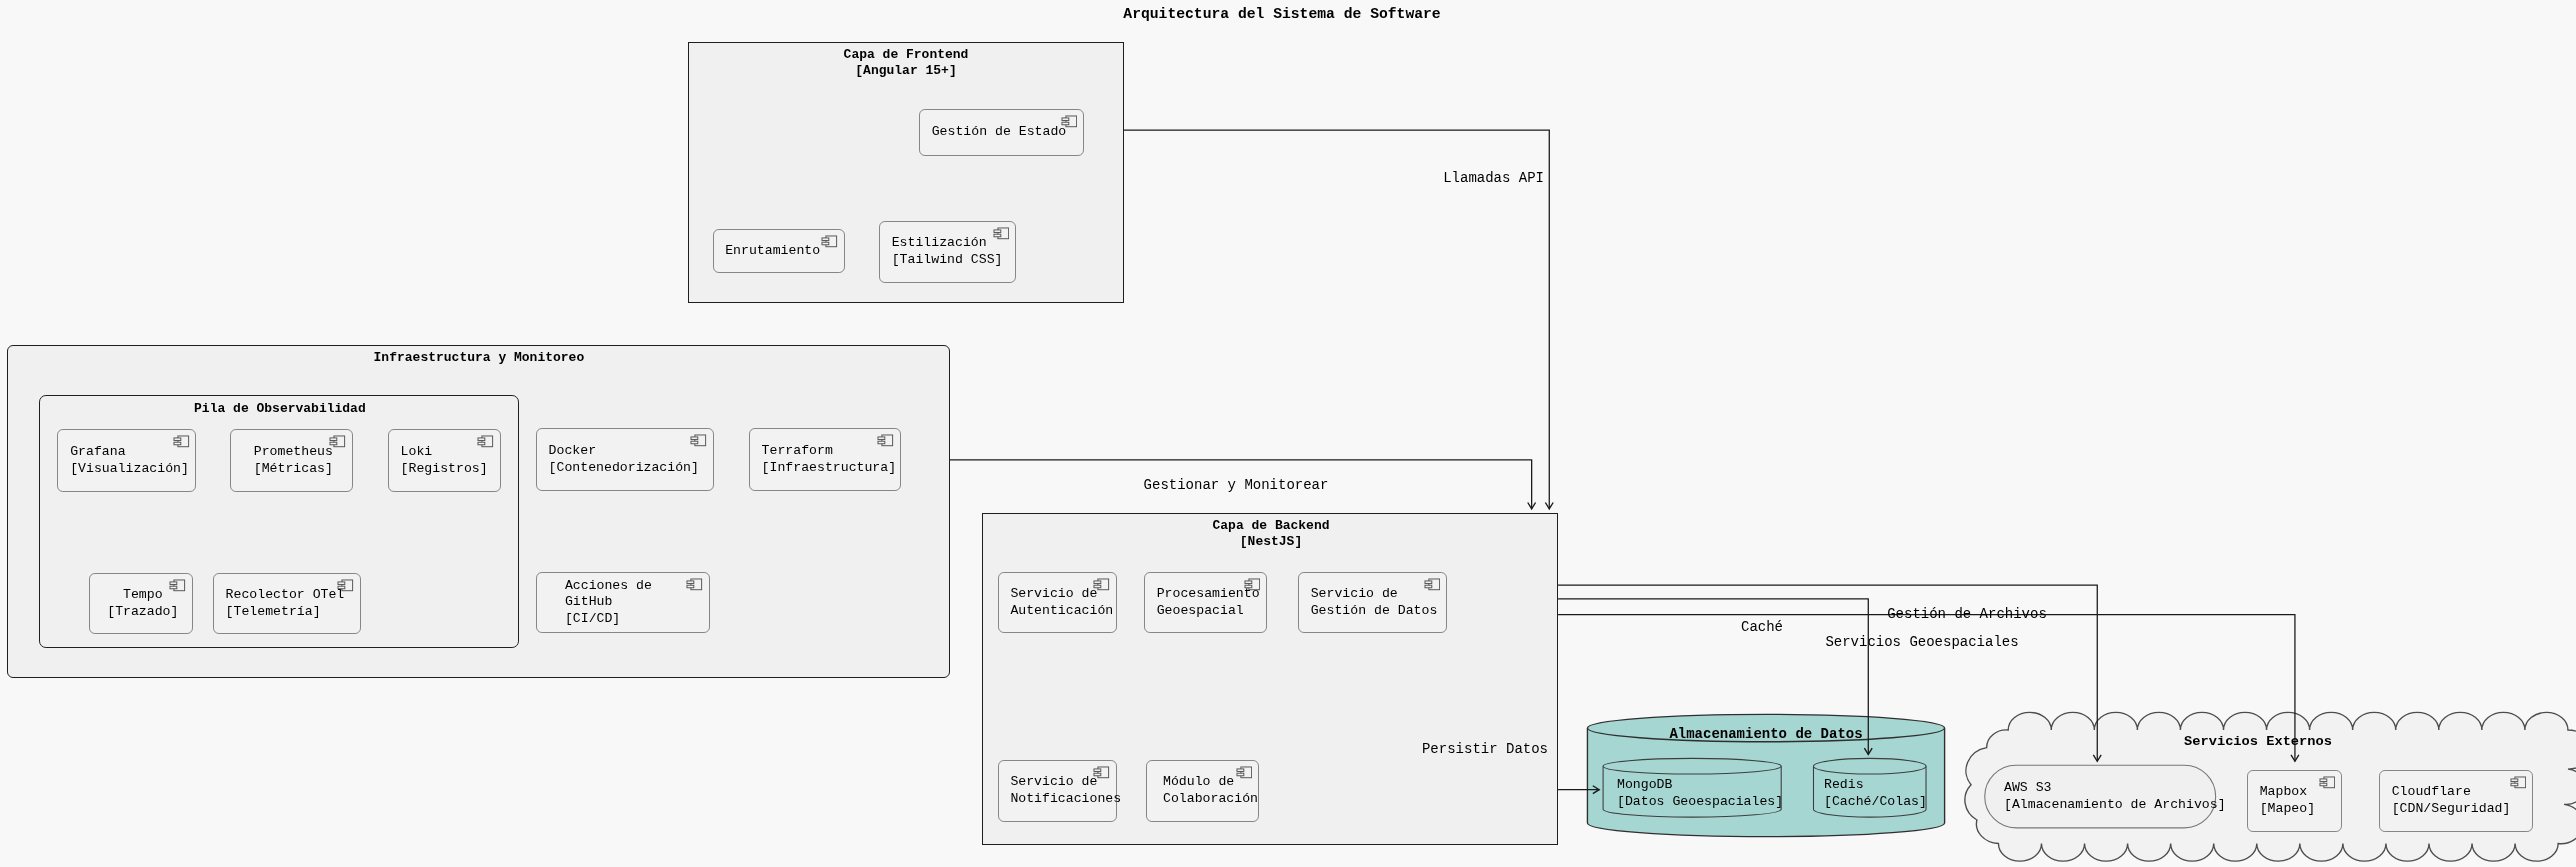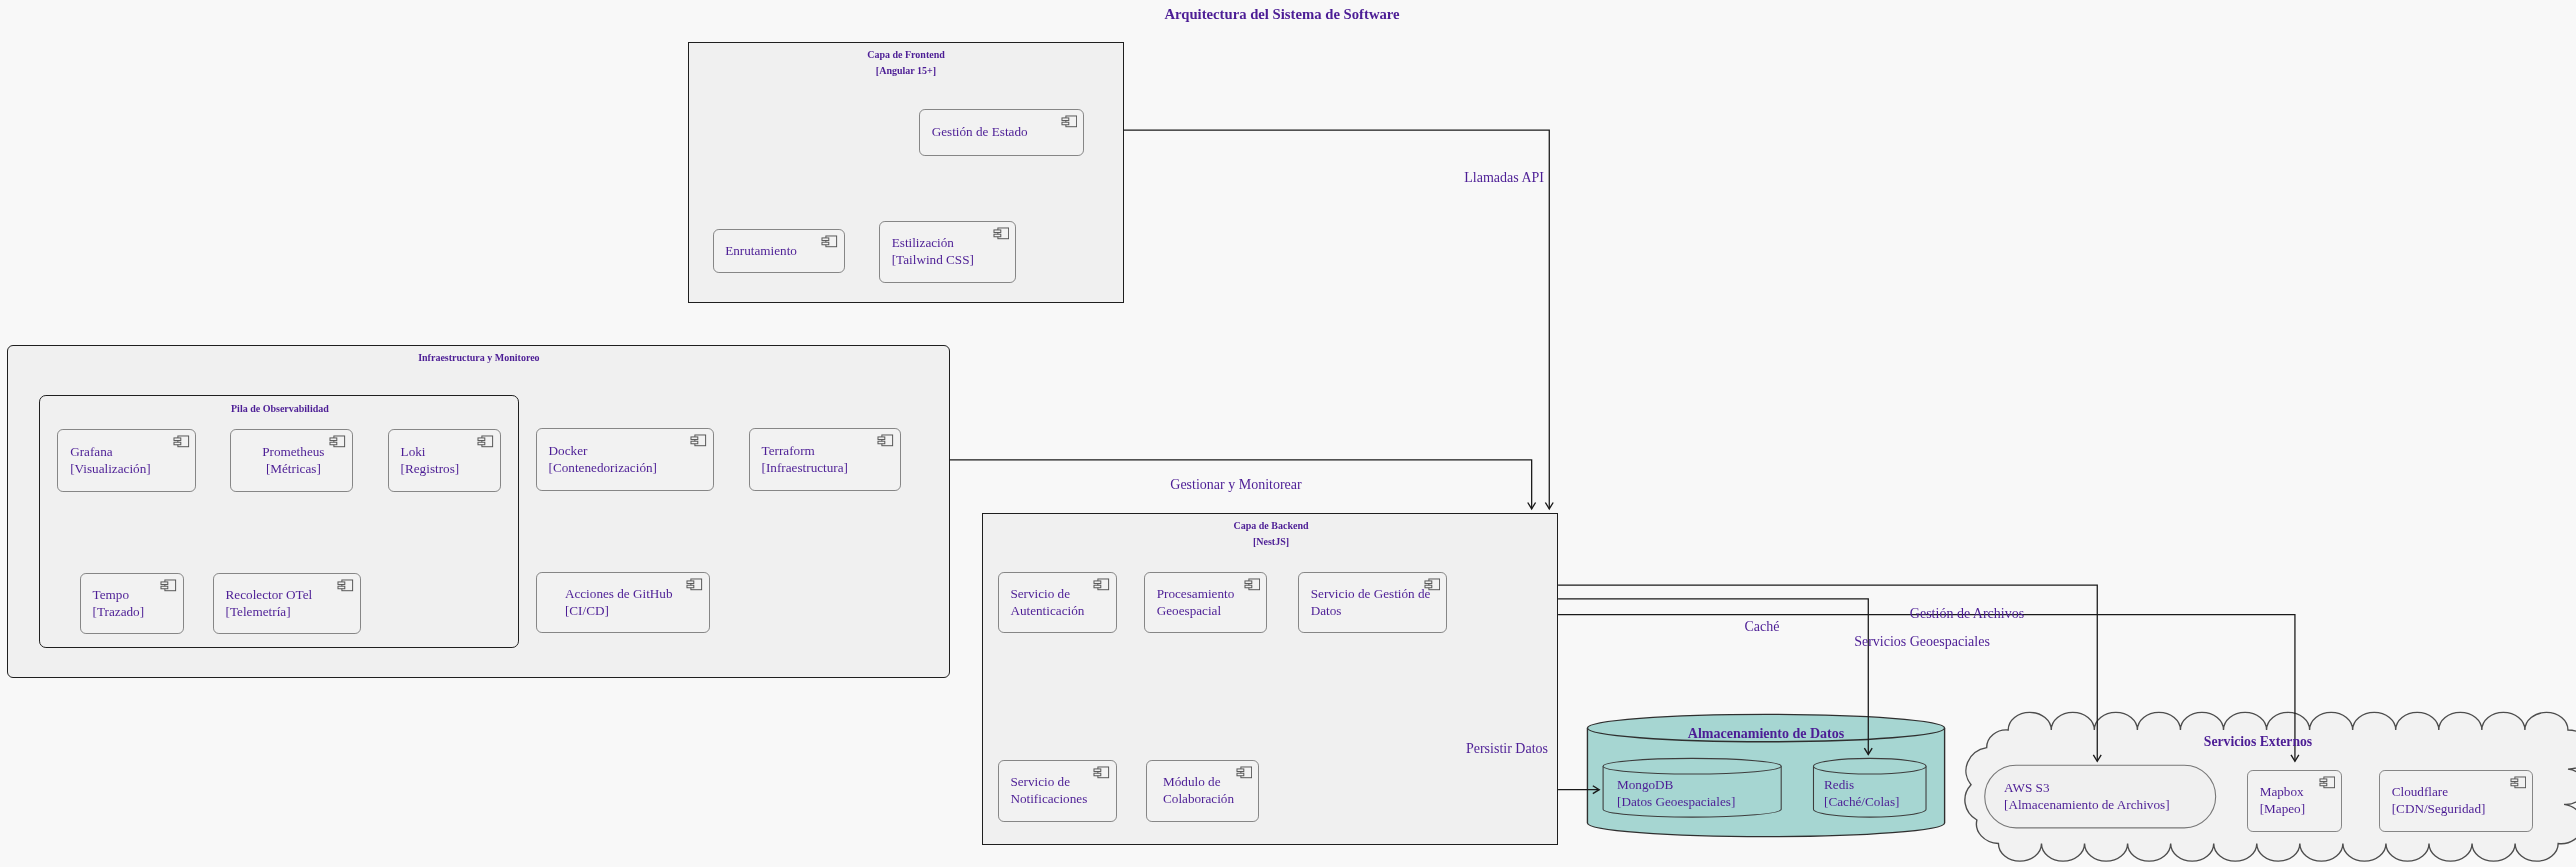--- a/index.html
+++ b/index.html
@@ -1,28 +1,28 @@
 <!DOCTYPE html>
 <html><head>
 <meta charset="utf-8">
 <style>
   html,body{margin:0;padding:0;background:#f8f8f8;}
   #canvas{
     position:relative;width:2576px;height:867px;background:#f8f8f8;
-    font-family:Liberation Serif, serif;color:#4c1d95;
+    font-family:Liberation Mono, monospace;color:#000000;
     overflow:hidden;
   }
   .abs{position:absolute;}
   .diagram-title{font-size:14.7px;font-weight:bold;white-space:nowrap;transform:translateX(-50%);}
   .container{
     position:absolute;background:#f0f0f0;border:1.4px solid #1f1f1f;box-sizing:border-box;
   }
   .container.rounded{border-radius:6.9px;}
   .ctitle{
-    position:absolute;font-size:10px;font-weight:bold;white-space:nowrap;
+    position:absolute;font-size:13px;font-weight:bold;white-space:nowrap;
     transform:translateX(-50%);text-align:center;line-height:16.6px;
   }
   .comp{
     position:absolute;background:#f2f2f2;border:1.1px solid #868686;border-radius:5.9px;
     box-sizing:border-box;display:flex;flex-direction:column;justify-content:center;
     padding:5.9px 7.8px 5.9px 11.7px;z-index:2;
   }
   .comp .line{font-size:13.2px;line-height:16.6px;}
   .cicon{position:absolute;top:4.9px;right:5.9px;width:16.6px;height:12.7px;}
   .cicon svg{display:block;}
@@ -163,21 +163,21 @@
         <span class="cicon">
             <svg viewBox="0 0 17 13" width="16.6" height="12.7">
               <rect x="5" y="1" width="11" height="11" fill="#f2f2f2" stroke="#555" stroke-width="1"></rect>
               <rect x="1" y="3" width="7" height="2.6" fill="#f2f2f2" stroke="#555" stroke-width="1"></rect>
               <rect x="1" y="7.4" width="7" height="2.6" fill="#f2f2f2" stroke="#555" stroke-width="1"></rect>
             </svg>
           </span>
         <div class="line">Loki</div>
         <div class="line">[Registros]</div>
       </div>
-      <div class="comp" style="left:40px;top:177px;width:104px;height:61px;">
+      <div class="comp" style="left:49px;top:177px;width:104px;height:61px;align-items:center;">
         <span class="cicon">
             <svg viewBox="0 0 17 13" width="16.6" height="12.7">
               <rect x="5" y="1" width="11" height="11" fill="#f2f2f2" stroke="#555" stroke-width="1"></rect>
               <rect x="1" y="3" width="7" height="2.6" fill="#f2f2f2" stroke="#555" stroke-width="1"></rect>
               <rect x="1" y="7.4" width="7" height="2.6" fill="#f2f2f2" stroke="#555" stroke-width="1"></rect>
             </svg>
           </span>
         <div class="line">Tempo</div>
         <div class="line">[Trazado]</div>
       </div>

